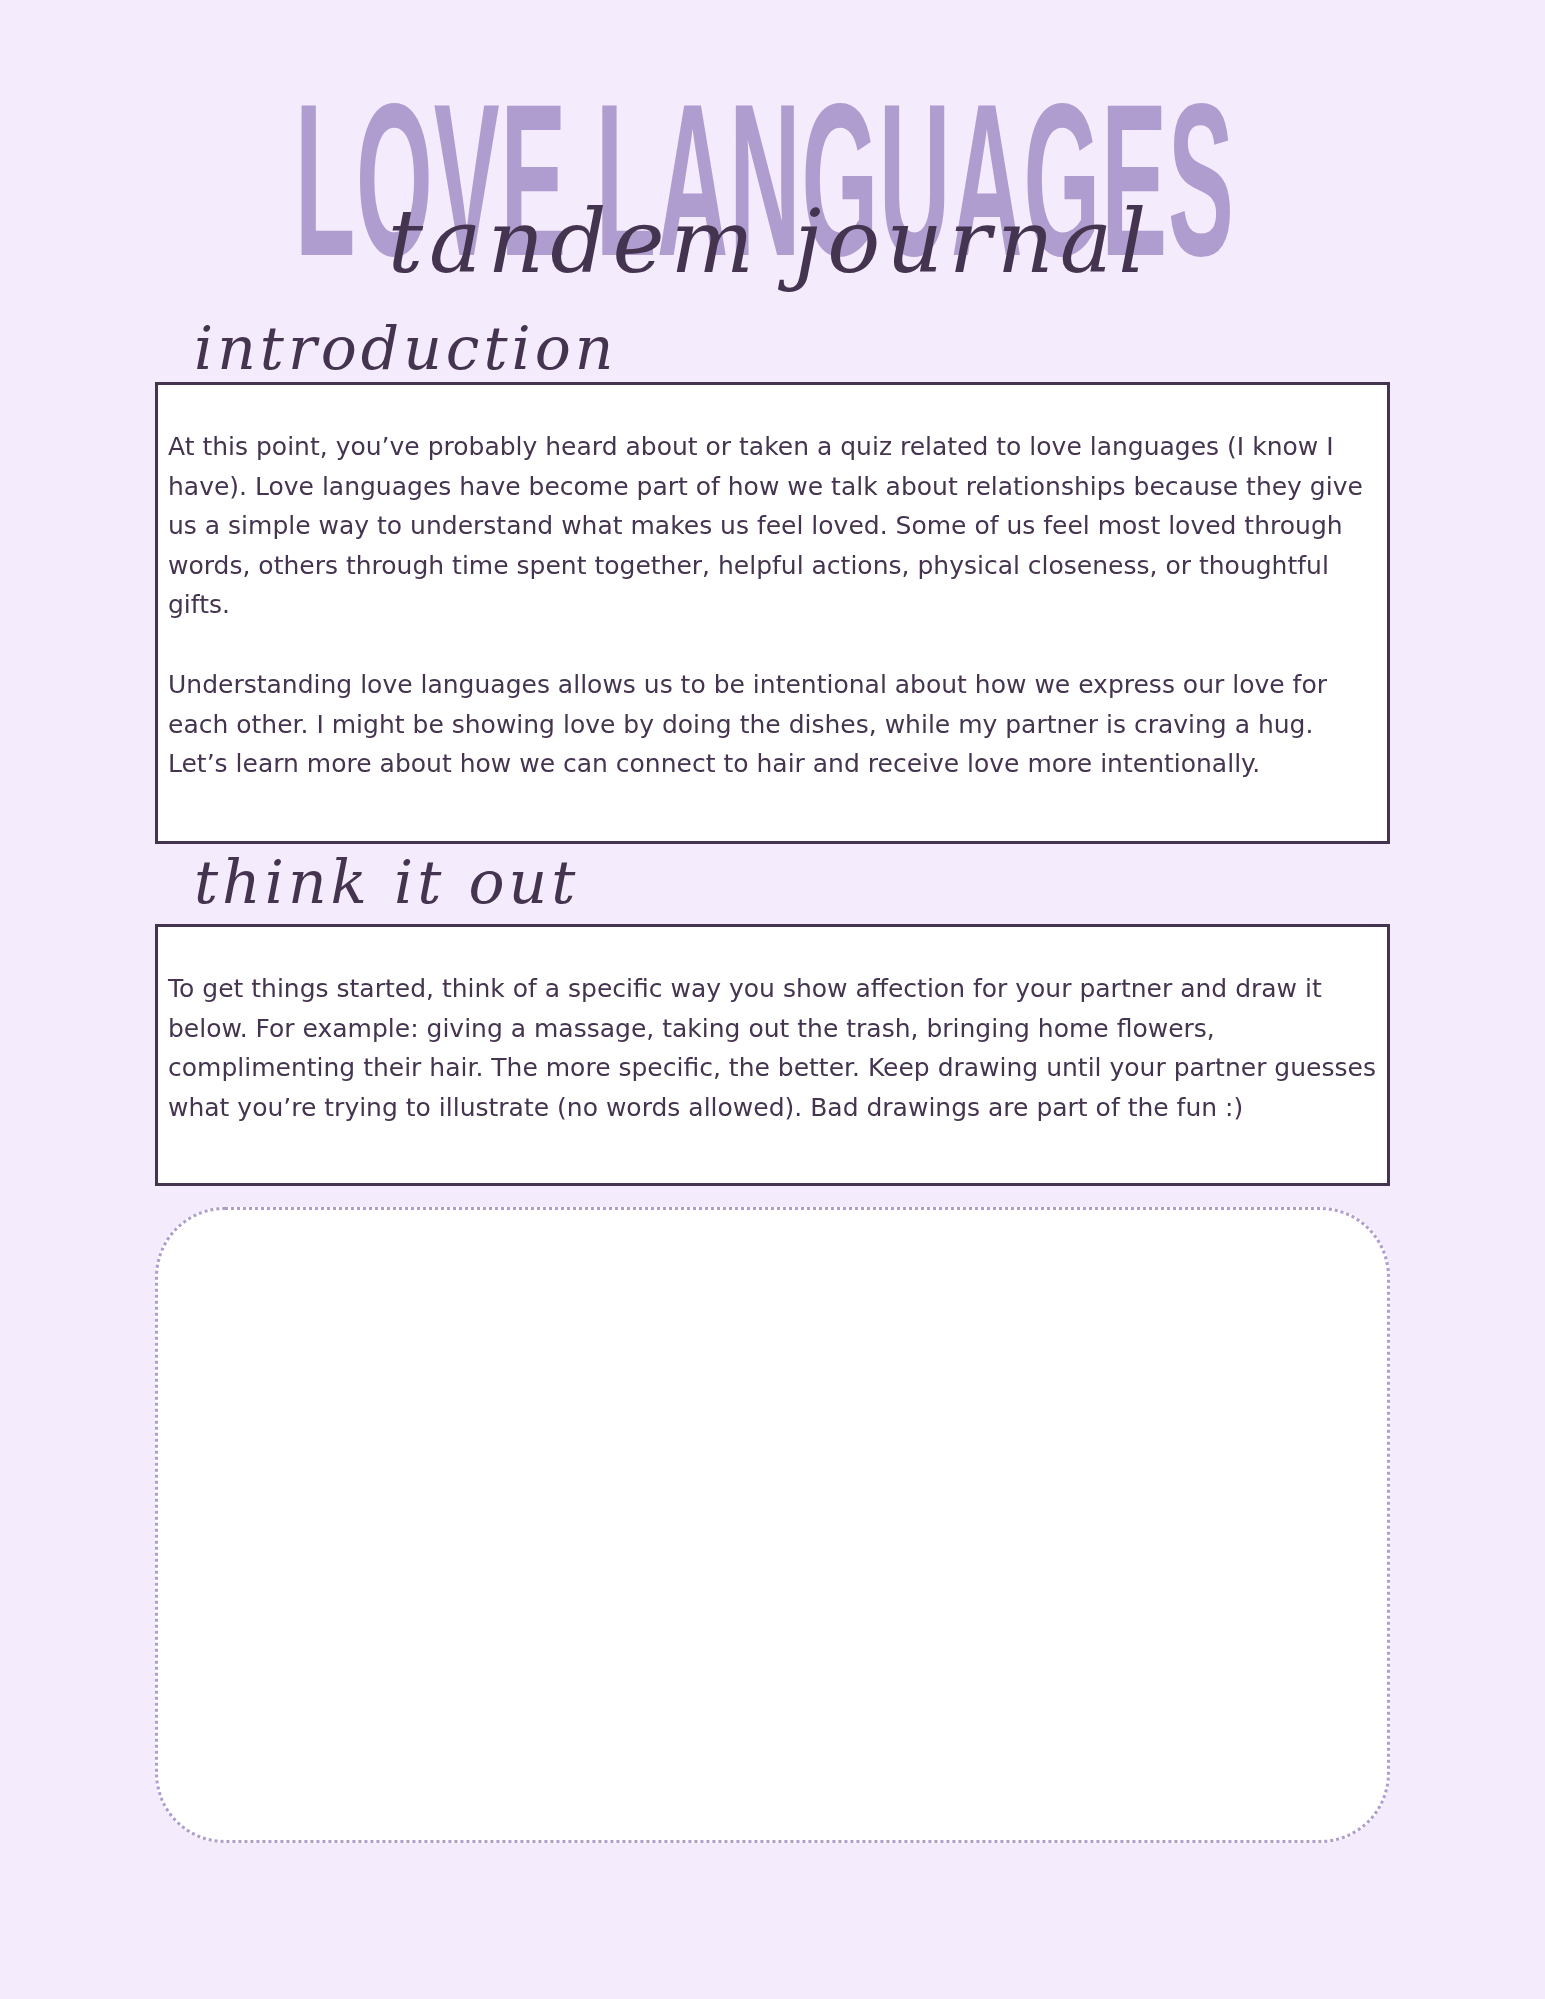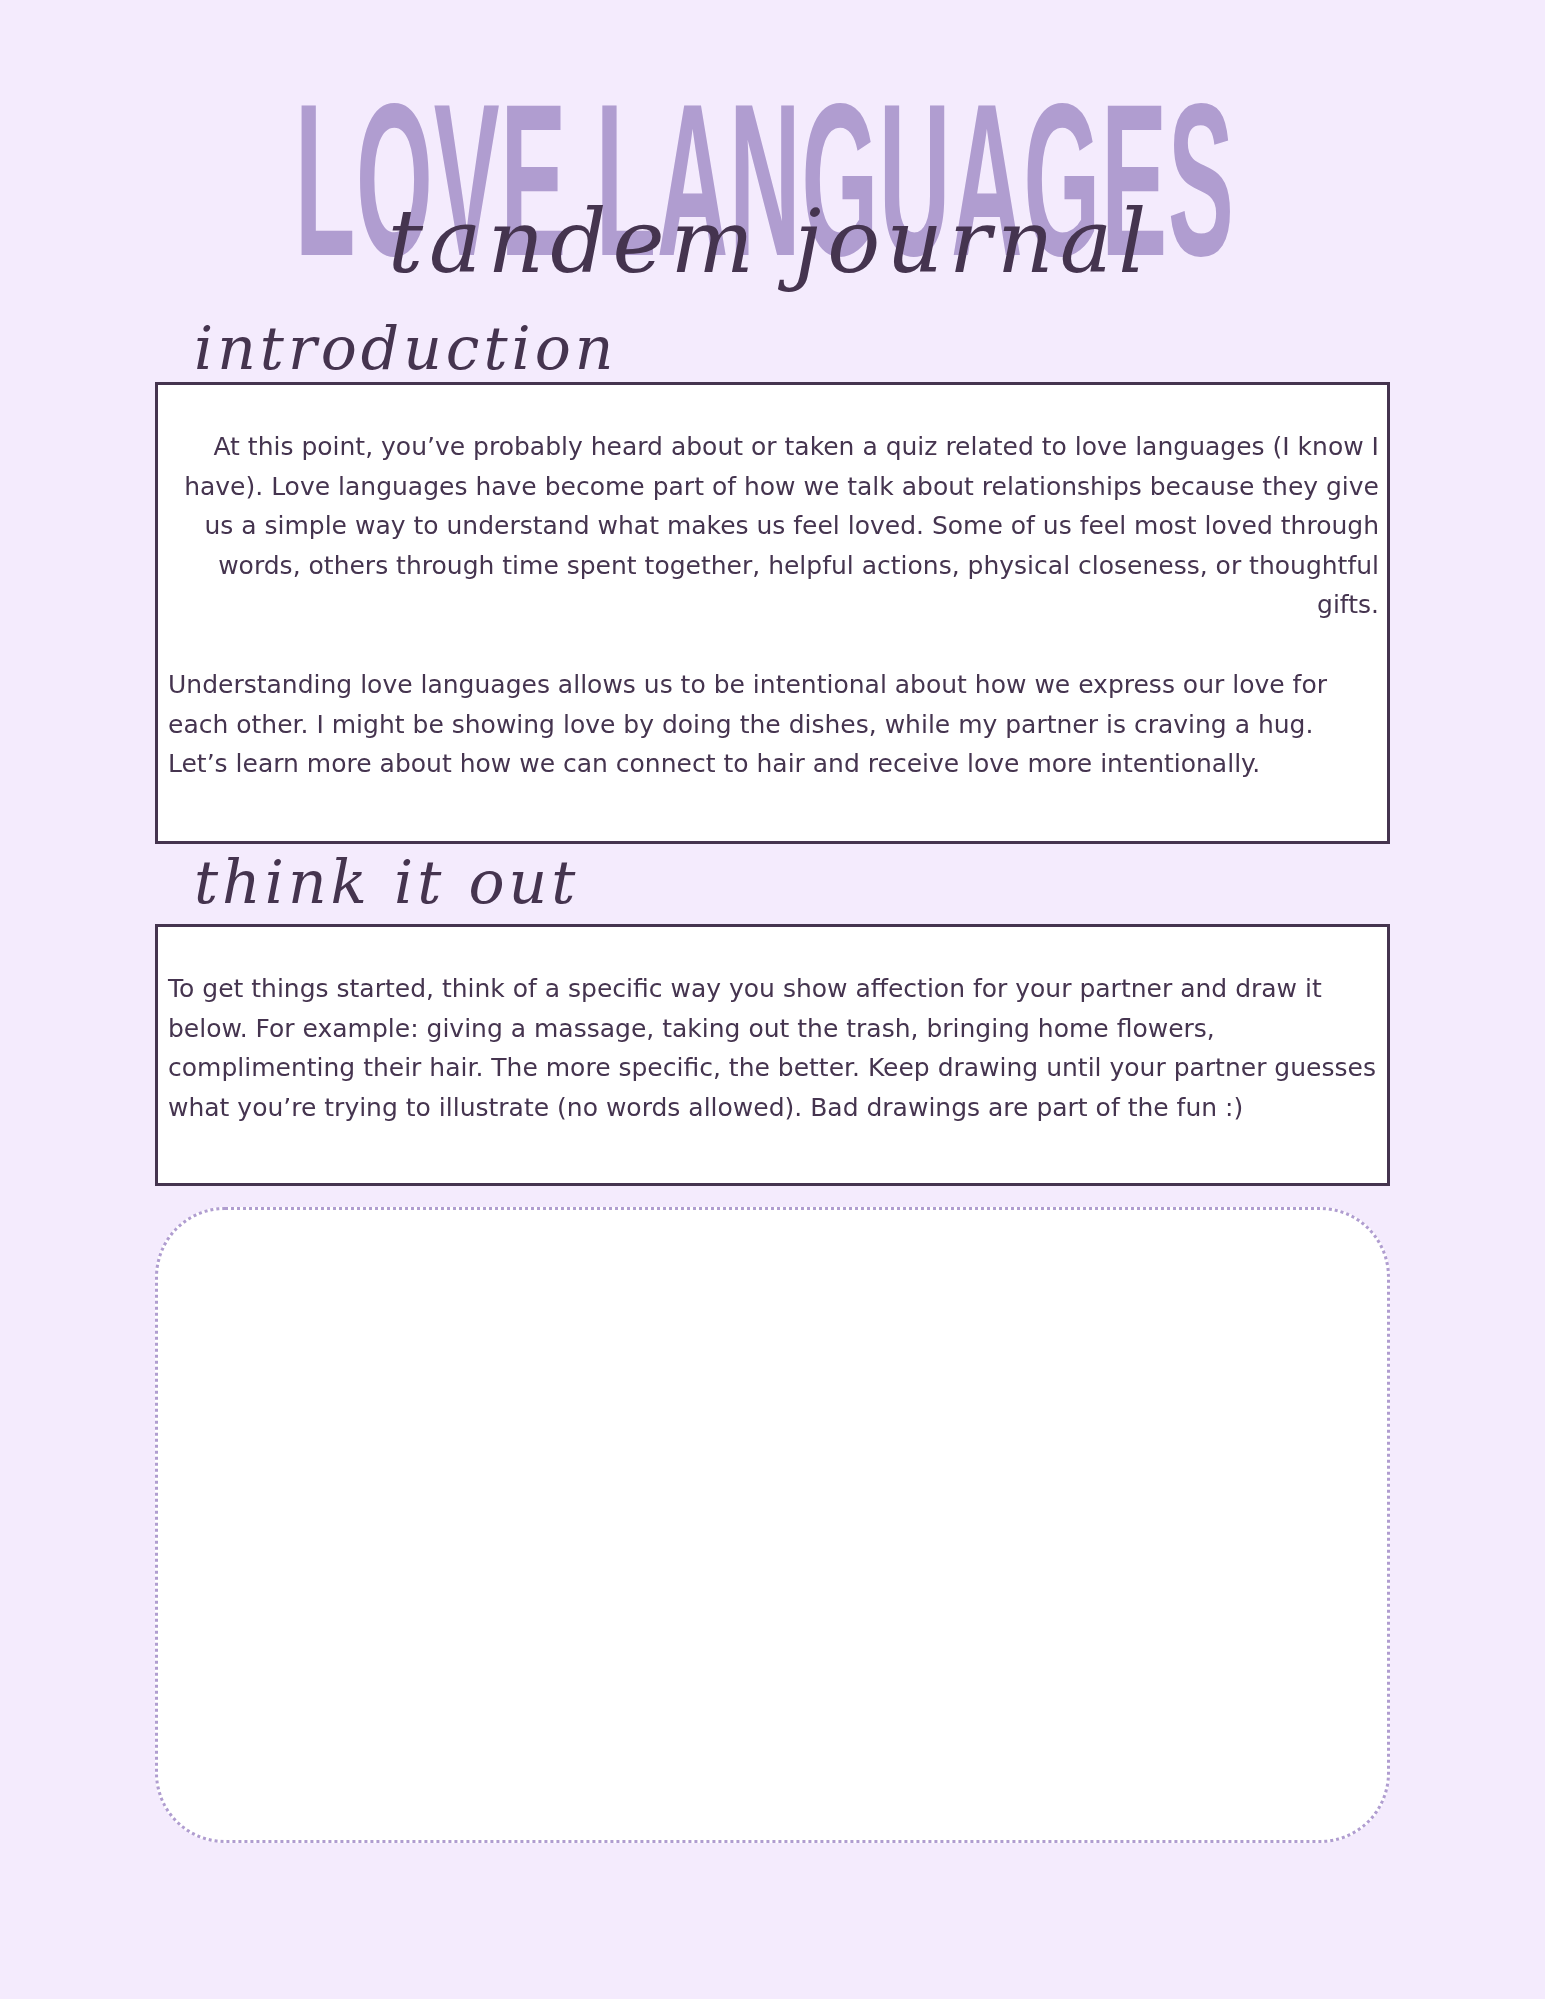--- a/index.html
+++ b/index.html
@@ -86,21 +86,21 @@
   .box-text {
     position: absolute;
     left: 10px;
     right: 8px;
     font-family: "DejaVu Sans", sans-serif;
     font-size: 25px;
     line-height: 39.5px;
     color: #45344f;
     margin: 0;
   }
-  .intro-p1 { top: 42px; text-align: right; }
+  .intro-p1 { top: 42px; }
   .intro-p2 { top: 280px; }
   .draw-p1 { top: 42px; }
 
   .draw-area {
     position: absolute;
     left: 155px;
     top: 1207px;
     width: 1235px;
     height: 636px;
     background: #ffffff;

